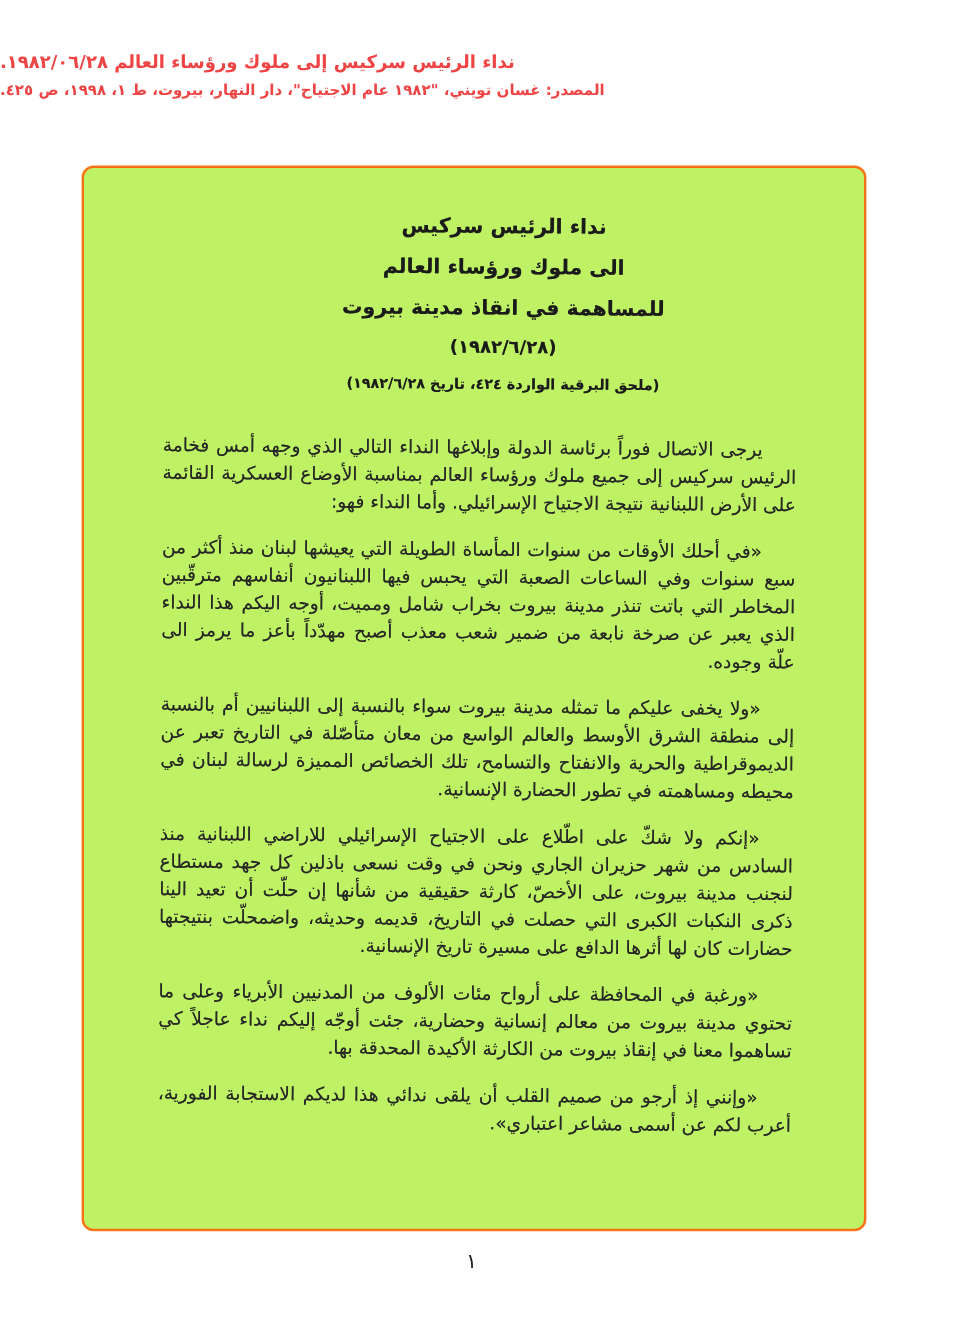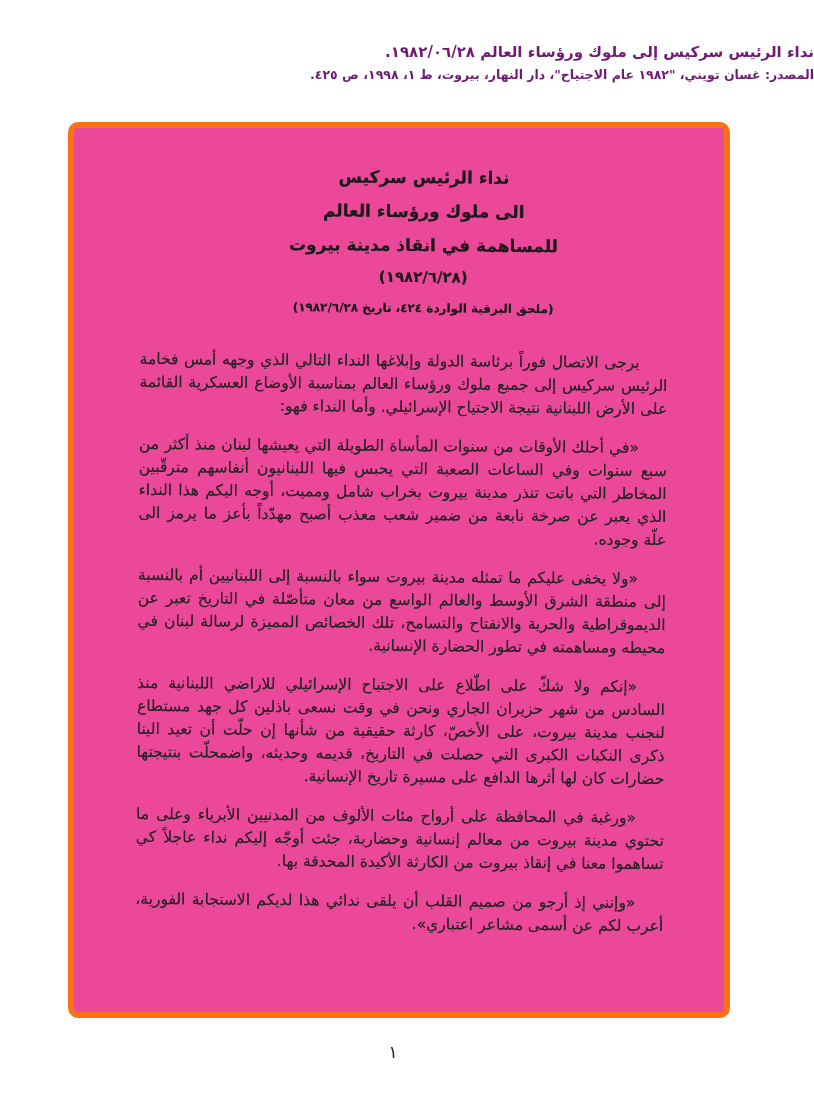--- a/index.html
+++ b/index.html
@@ -5,29 +5,29 @@
   html,body{margin:0;padding:0;background:#ffffff;}
   body{
     width:814px;height:1117px;position:relative;overflow:hidden;
     font-family:"DejaVu Sans",sans-serif;
   }
   .page{position:absolute;inset:0;background:#fff;}
 
   
   .annotation-header{
     position:absolute;top:40px;left:0;width:100%;
-    text-align:right;direction:rtl;color:#701a75;
+    text-align:left;direction:rtl;color:#ef4444;
   }
   .hl1{font-size:15px;font-weight:bold;letter-spacing:0.2px;line-height:24px;}
   .hl2{font-size:12.5px;font-weight:bold;line-height:22px;}
 
   
   .green-box{
-    position:absolute;left:68px;top:122px;width:650px;height:884px;
-    border:6px solid #f97316;border-radius:10px;background:#ec4899;
+    position:absolute;left:68px;top:138px;width:650px;height:884px;
+    border:2px solid #f97316;border-radius:10px;background:#bef264;
   }
 
   
   .scan{
     position:absolute;inset:0;direction:rtl;
     transform:rotate(0.45deg);transform-origin:50% 50%;
     color:#262626;
     text-shadow:0 0 0.3px rgba(0,0,0,0.5);
   }
   .doc-title{

